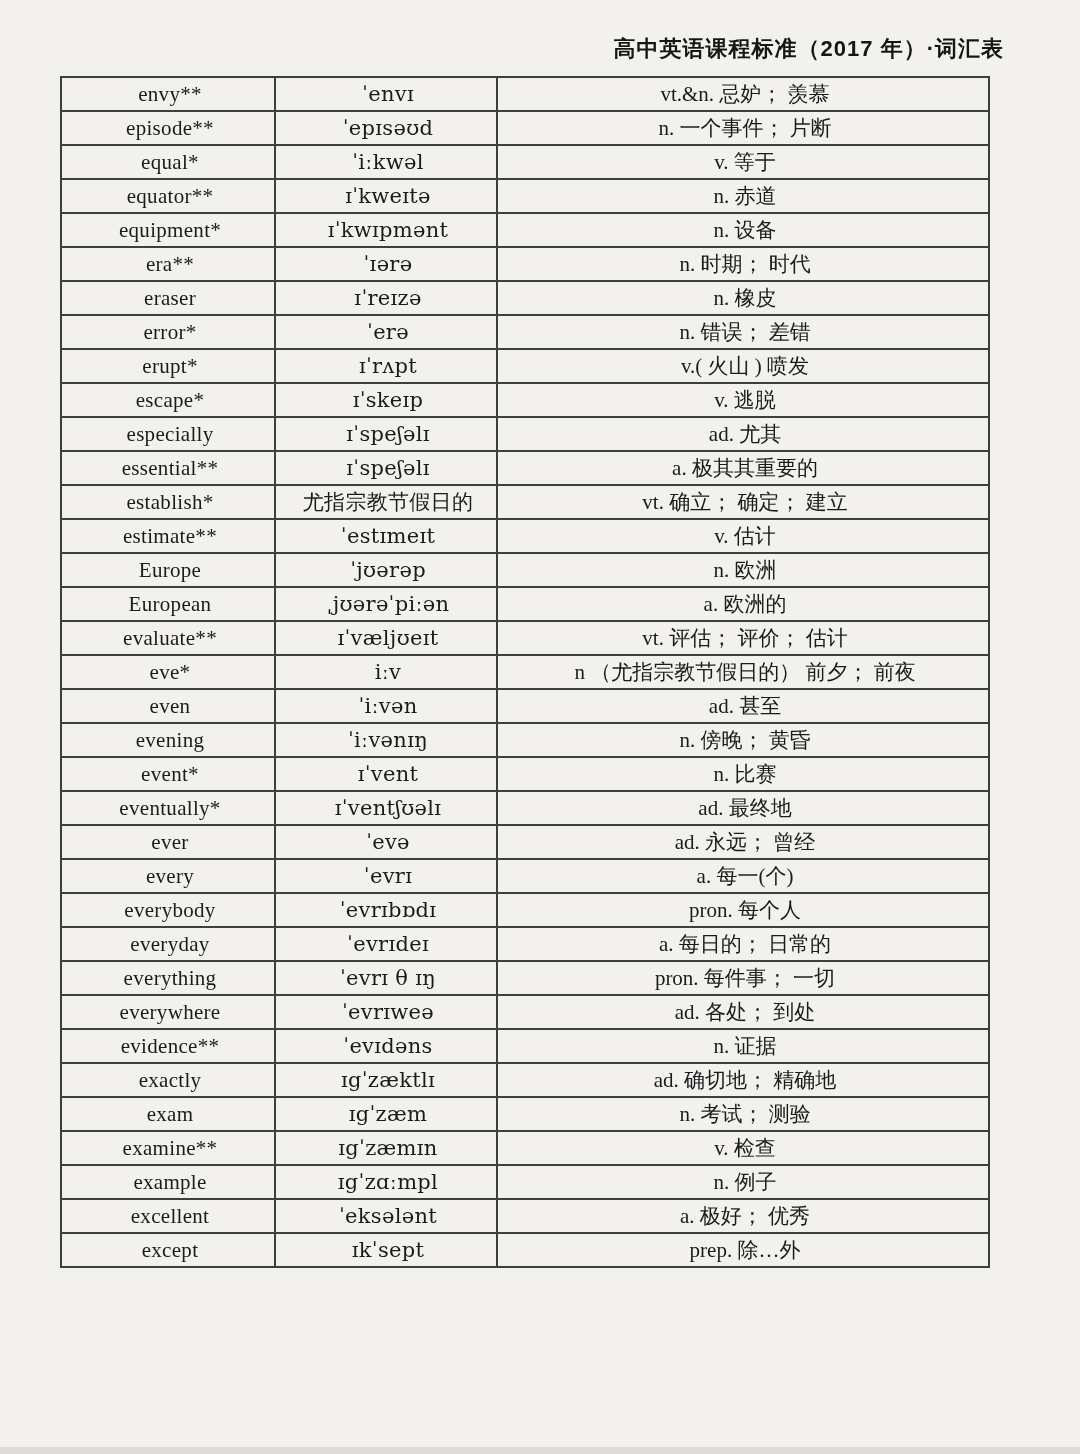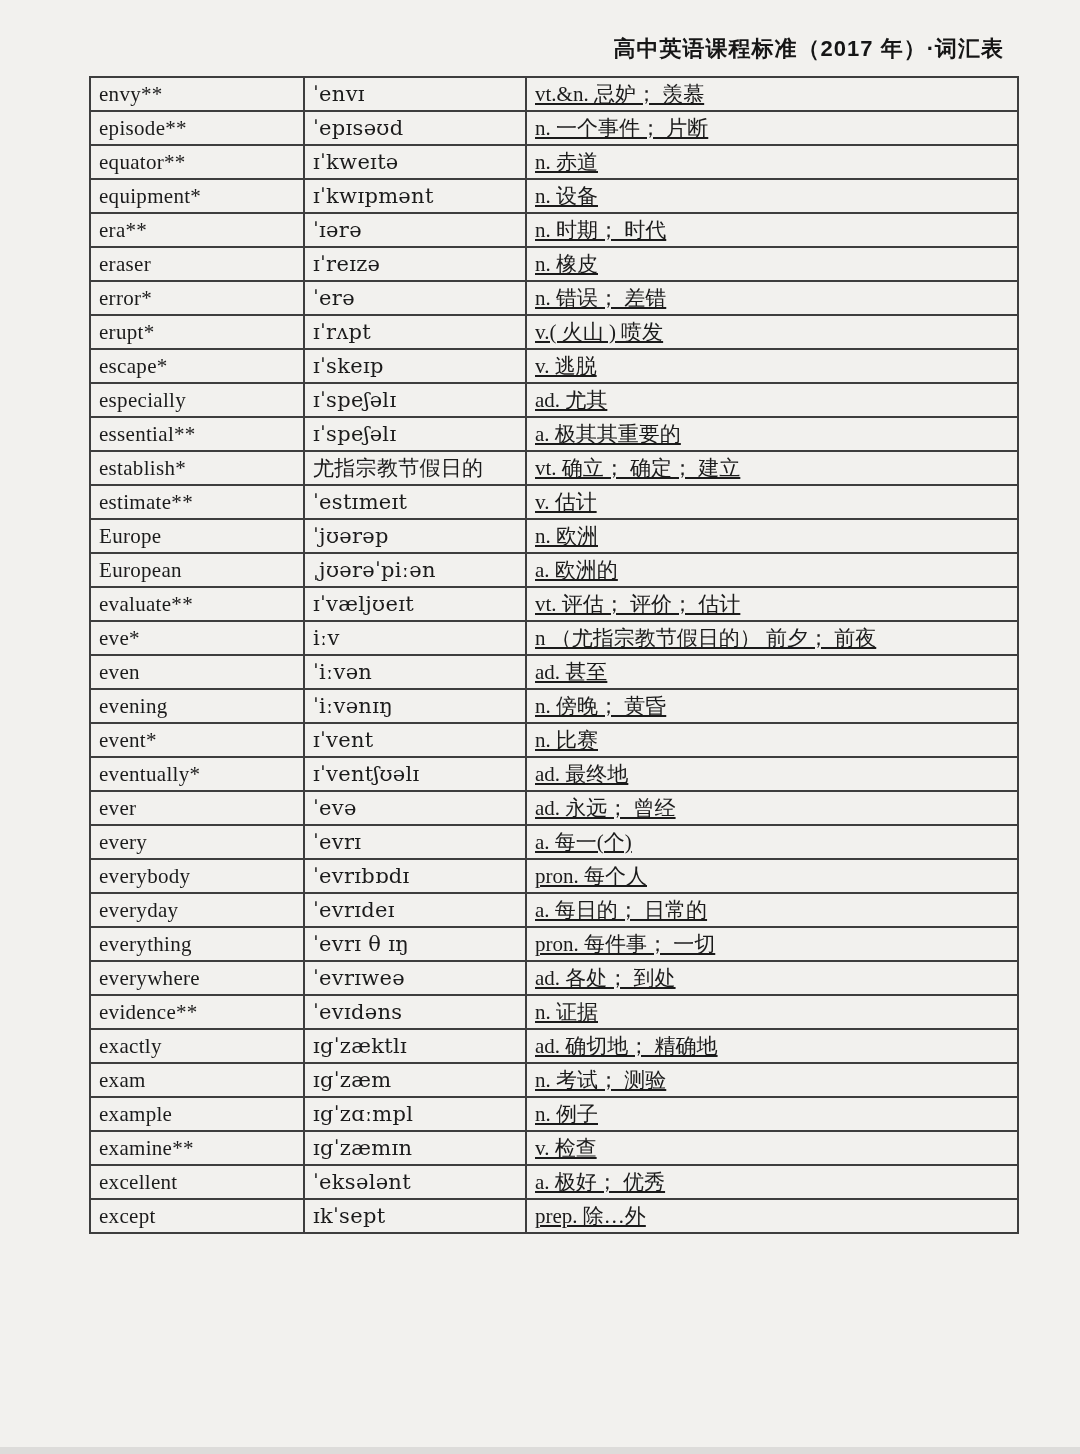--- a/index.html
+++ b/index.html
@@ -27,25 +27,26 @@
     right: 76px;
     font-family: "Liberation Sans", "DejaVu Sans", sans-serif;
     font-weight: 700;
     font-size: 22px;
     letter-spacing: 1px;
     color: #161616;
     white-space: nowrap;
   }
   table.vocab {
     position: absolute;
-    left: 89px;
+    left: 60px;
     top: 76px;
     width: 928px;
     border-collapse: collapse;
     table-layout: fixed;
+    text-align: center;
   }
   table.vocab td {
     border: 2px solid var(--border);
     height: 34px;
     vertical-align: middle;
     white-space: nowrap;
     overflow: hidden;
     font-size: 21px;
     line-height: 1;
     padding: 0 4px 0 8px;
@@ -55,21 +56,20 @@
     letter-spacing: 0.3px;
   }
   td.ipa-cell {
     font-family: "DejaVu Serif", "Liberation Serif", serif;
     font-size: 20px;
     letter-spacing: 0.3px;
   }
   td.meaning-cell {
     font-size: 20px;
     padding-left: 6px;
-    text-decoration: underline;
   }
   .page-edge {
     position: absolute;
     left: 0;
     bottom: 0;
     width: 1080px;
     height: 7px;
     background: #dddcda;
   }
 </style>
@@ -91,20 +91,25 @@
           <td class="word-cell">envy**</td>
           <td class="ipa-cell">ˈenvɪ</td>
           <td class="meaning-cell">vt.&amp;n. 忌妒； 羡慕</td>
         </tr>
         <tr>
           <td class="word-cell">episode**</td>
           <td class="ipa-cell">ˈepɪsəʊd</td>
           <td class="meaning-cell">n. 一个事件； 片断</td>
         </tr>
         <tr>
+          <td class="word-cell">equal*</td>
+          <td class="ipa-cell">ˈiːkwəl</td>
+          <td class="meaning-cell">v. 等于</td>
+        </tr>
+        <tr>
           <td class="word-cell">equator**</td>
           <td class="ipa-cell">ɪˈkweɪtə</td>
           <td class="meaning-cell">n. 赤道</td>
         </tr>
         <tr>
           <td class="word-cell">equipment*</td>
           <td class="ipa-cell">ɪˈkwɪpmənt</td>
           <td class="meaning-cell">n. 设备</td>
         </tr>
         <tr>
@@ -231,30 +236,30 @@
           <td class="word-cell">exactly</td>
           <td class="ipa-cell">ɪgˈzæktlɪ</td>
           <td class="meaning-cell">ad. 确切地； 精确地</td>
         </tr>
         <tr>
           <td class="word-cell">exam</td>
           <td class="ipa-cell">ɪgˈzæm</td>
           <td class="meaning-cell">n. 考试； 测验</td>
         </tr>
         <tr>
+          <td class="word-cell">examine**</td>
+          <td class="ipa-cell">ɪgˈzæmɪn</td>
+          <td class="meaning-cell">v. 检查</td>
+        </tr>
+        <tr>
           <td class="word-cell">example</td>
           <td class="ipa-cell">ɪgˈzɑːmpl</td>
           <td class="meaning-cell">n. 例子</td>
         </tr>
         <tr>
-          <td class="word-cell">examine**</td>
-          <td class="ipa-cell">ɪgˈzæmɪn</td>
-          <td class="meaning-cell">v. 检查</td>
-        </tr>
-        <tr>
           <td class="word-cell">excellent</td>
           <td class="ipa-cell">ˈeksələnt</td>
           <td class="meaning-cell">a. 极好； 优秀</td>
         </tr>
         <tr>
           <td class="word-cell">except</td>
           <td class="ipa-cell">ɪkˈsept</td>
           <td class="meaning-cell">prep. 除…外</td>
         </tr>
       </tbody>

